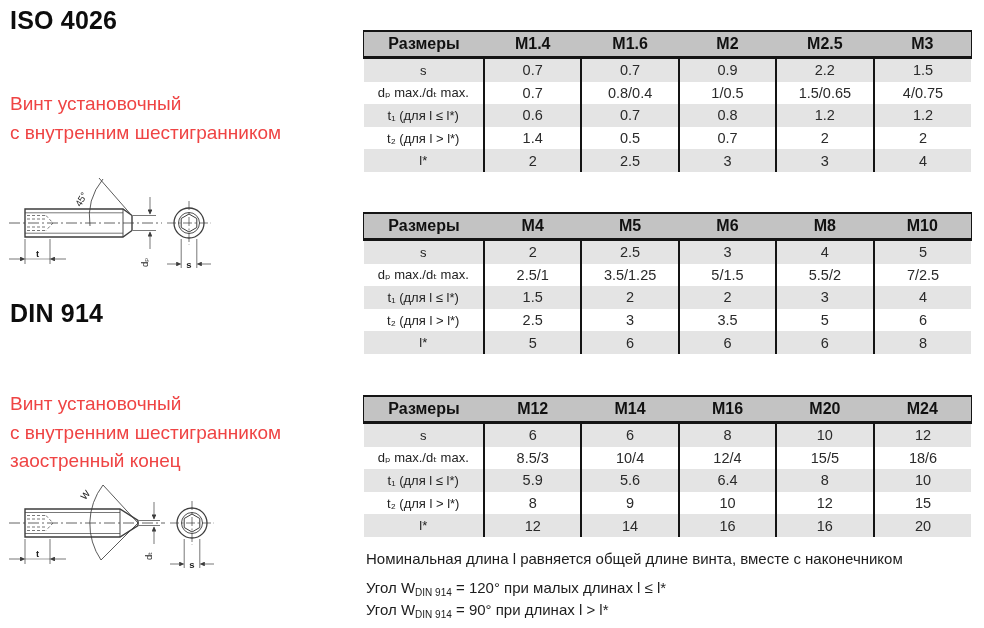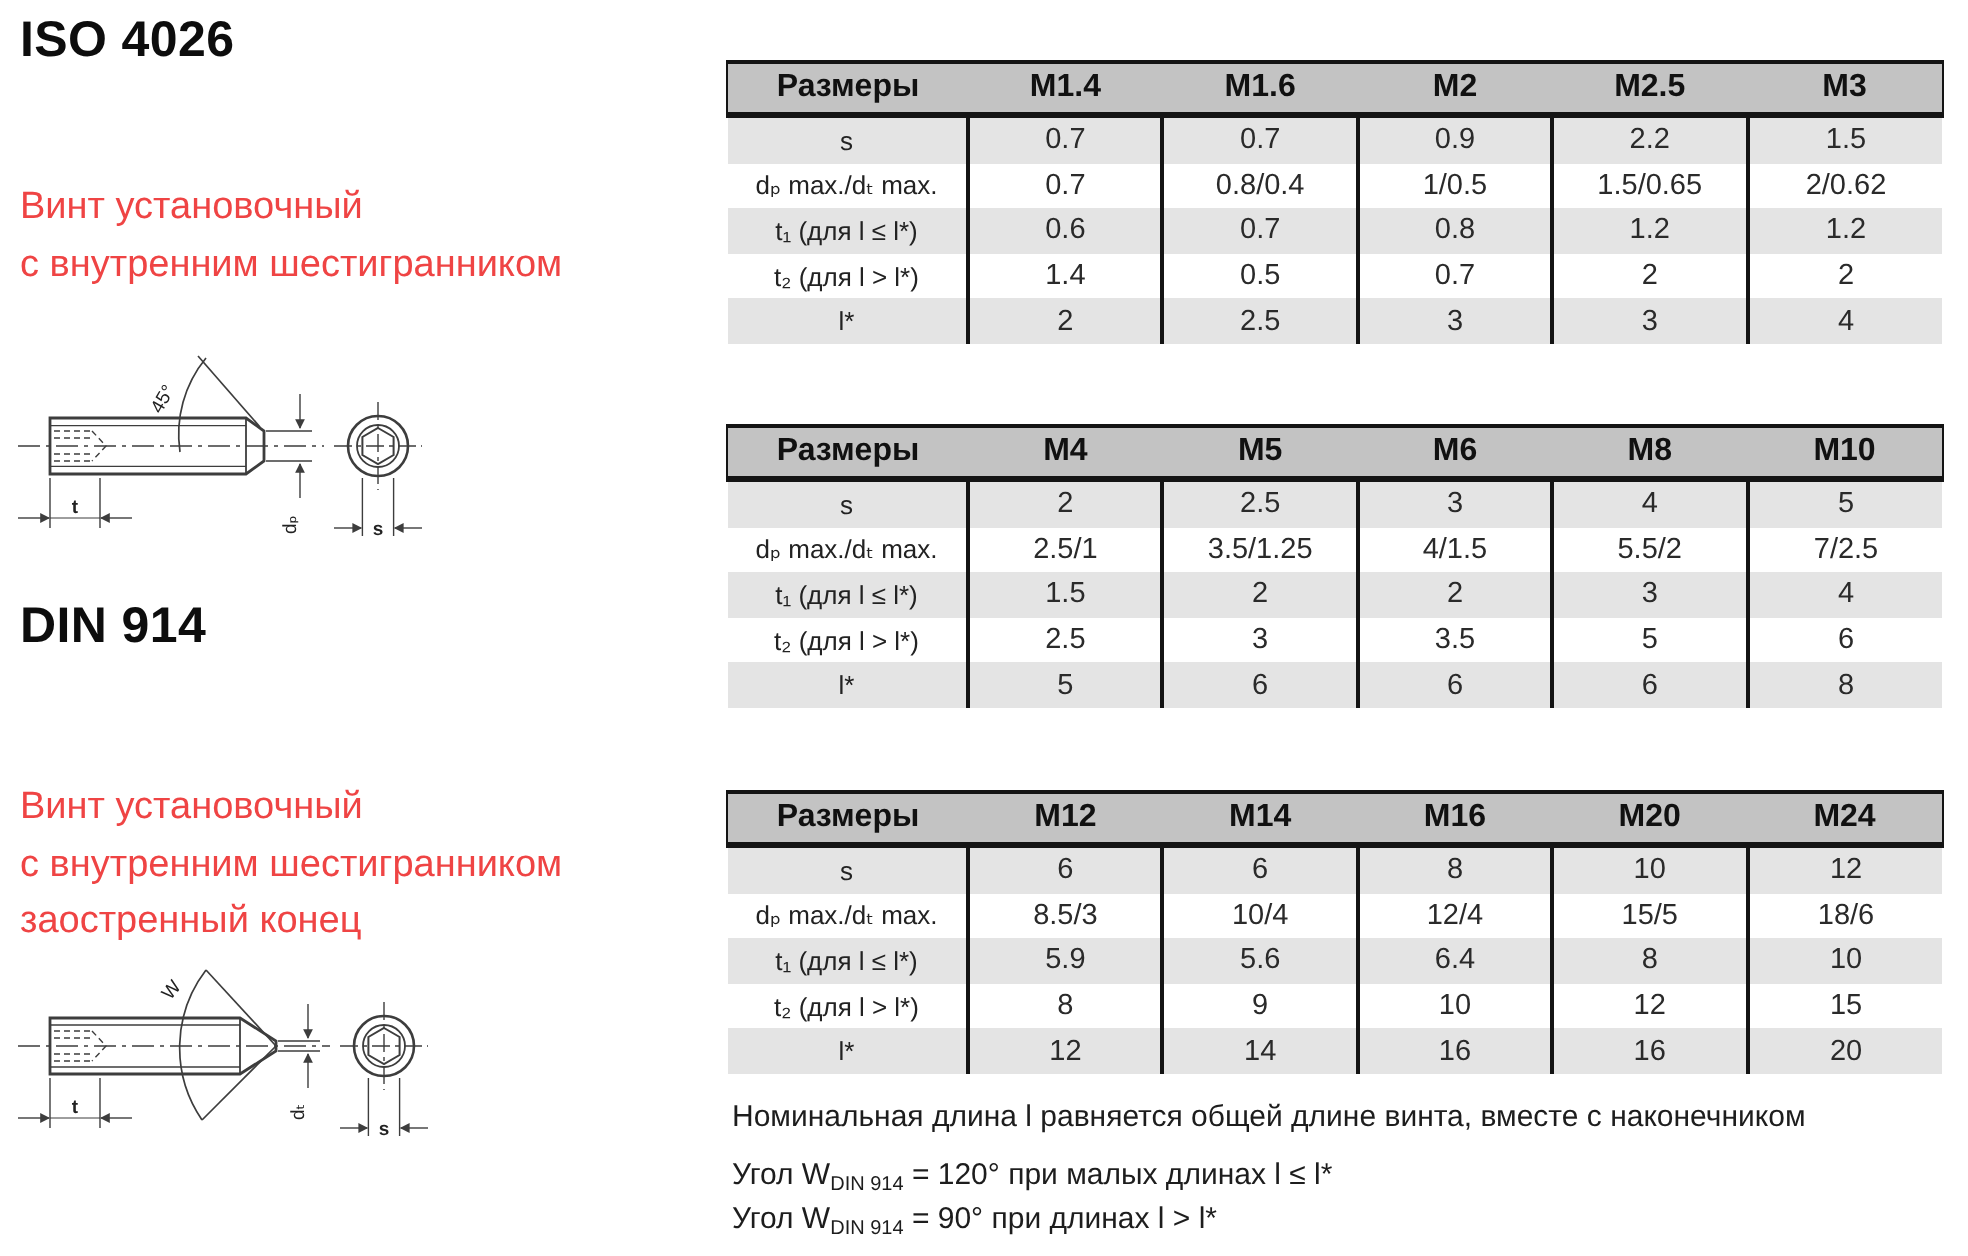--- a/index.html
+++ b/index.html
@@ -210,21 +210,21 @@
           <td>0.9</td>
           <td>2.2</td>
           <td>1.5</td>
         </tr>
         <tr>
           <td class="lbl">dₚ max./dₜ max.</td>
           <td>0.7</td>
           <td>0.8/0.4</td>
           <td>1/0.5</td>
           <td>1.5/0.65</td>
-          <td>2/0.62</td>
+          <td>4/0.75</td>
         </tr>
         <tr class="alt">
           <td class="lbl">t₁ (для l ≤ l*)</td>
           <td>0.6</td>
           <td>0.7</td>
           <td>0.8</td>
           <td>1.2</td>
           <td>1.2</td>
         </tr>
         <tr>
@@ -264,21 +264,21 @@
           <td>2</td>
           <td>2.5</td>
           <td>3</td>
           <td>4</td>
           <td>5</td>
         </tr>
         <tr>
           <td class="lbl">dₚ max./dₜ max.</td>
           <td>2.5/1</td>
           <td>3.5/1.25</td>
-          <td>4/1.5</td>
+          <td>5/1.5</td>
           <td>5.5/2</td>
           <td>7/2.5</td>
         </tr>
         <tr class="alt">
           <td class="lbl">t₁ (для l ≤ l*)</td>
           <td>1.5</td>
           <td>2</td>
           <td>2</td>
           <td>3</td>
           <td>4</td>

